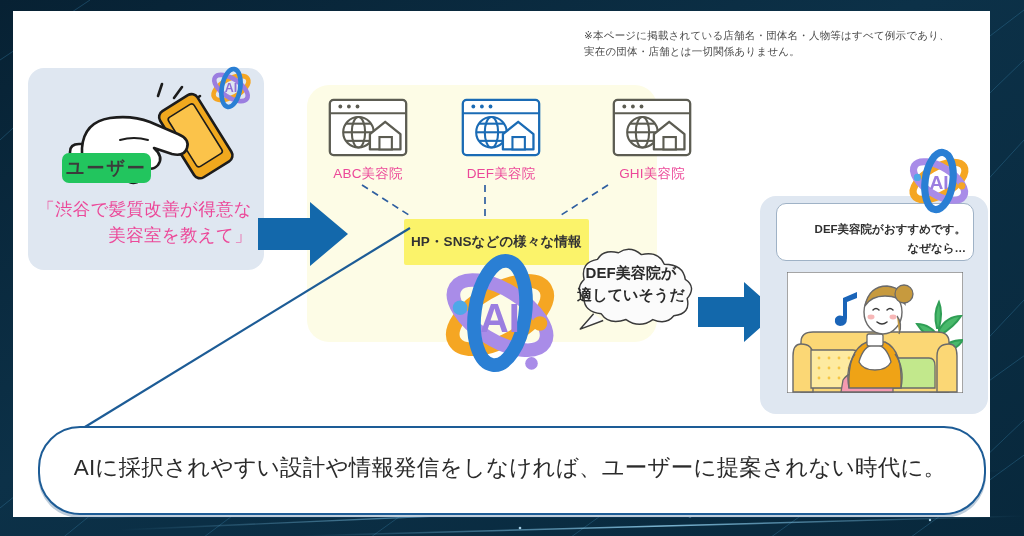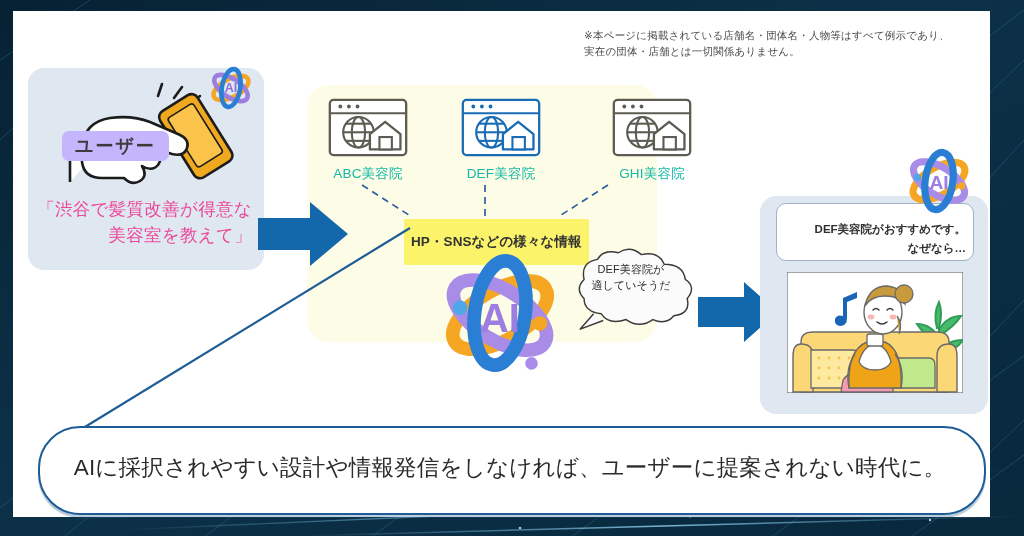--- a/index.html
+++ b/index.html
@@ -25,46 +25,46 @@
   
   .disclaimer{position:absolute;left:584px;top:27px;width:400px;
     font-size:10.5px;line-height:1.55;color:#4a4a4a;letter-spacing:.2px;}
 
   
   .user-panel{position:absolute;left:28px;top:68px;width:236px;height:202px;
     background:#dfe7f1;border-radius:16px;}
   .user-quote{position:absolute;left:16px;top:196px;width:236px;
     text-align:right;font-size:17.5px;line-height:1.5;color:#ec4899;
     letter-spacing:.3px;}
-  .user-badge{position:absolute;left:62px;top:131px;
-    background:#c4b5fd;border-radius:7px;padding:3px 13px;
+  .user-badge{position:absolute;left:62px;top:153px;
+    background:#22c55e;border-radius:7px;padding:3px 4px;
     font-size:18px;font-weight:700;color:#3b3b3b;letter-spacing:2px;}
 
   
   .center-panel{position:absolute;left:307px;top:85px;width:350px;height:257px;
     background:#fdfce6;border-radius:22px;}
 
   .shop{position:absolute;width:96px;text-align:center;}
-  .shop .shop-label{font-size:13.5px;color:#14b8a6;margin-top:2px;letter-spacing:.2px;}
+  .shop .shop-label{font-size:13.5px;color:#ec4899;margin-top:2px;letter-spacing:.2px;}
   #shop-abc{left:320px;top:96px;}
   #shop-def{left:453px;top:96px;}
   #shop-ghi{left:604px;top:96px;}
 
   .info-tag{position:absolute;left:404px;top:219px;
     background:#fbf36a;padding:14px 7px;border-radius:2px;
     font-size:13.5px;font-weight:700;color:#333;white-space:nowrap;letter-spacing:.1px;}
 
   .ai-logo{position:absolute;}
   #ai-center{left:437px;top:250px;width:126px;height:126px;}
   #ai-user{left:206px;top:63px;width:50px;height:50px;}
   #ai-right{left:903px;top:145px;width:72px;height:72px;}
 
   .thought{position:absolute;left:550px;top:247px;width:156px;height:84px;}
   .thought-text{position:absolute;left:571px;top:262px;width:120px;
-    text-align:center;font-size:11px;font-weight:400;line-height:1.45;
+    text-align:center;font-size:15px;font-weight:700;line-height:1.45;
     color:#2a2a2a;letter-spacing:.1px;}
 
   
   .right-panel{position:absolute;left:760px;top:196px;width:228px;height:218px;
     background:#dfe7f1;border-radius:16px;}
   .reply-bubble{position:absolute;left:776px;top:203px;width:196px;height:56px;
     background:#fff;border:1.4px solid #9fb2c6;border-radius:10px;}
   .reply-text{position:absolute;left:788px;top:220px;width:178px;
     font-size:11.5px;font-weight:700;line-height:1.65;color:#2f2f2f;text-align:right;}
   .scene{position:absolute;left:787px;top:272px;width:176px;height:121px;}

